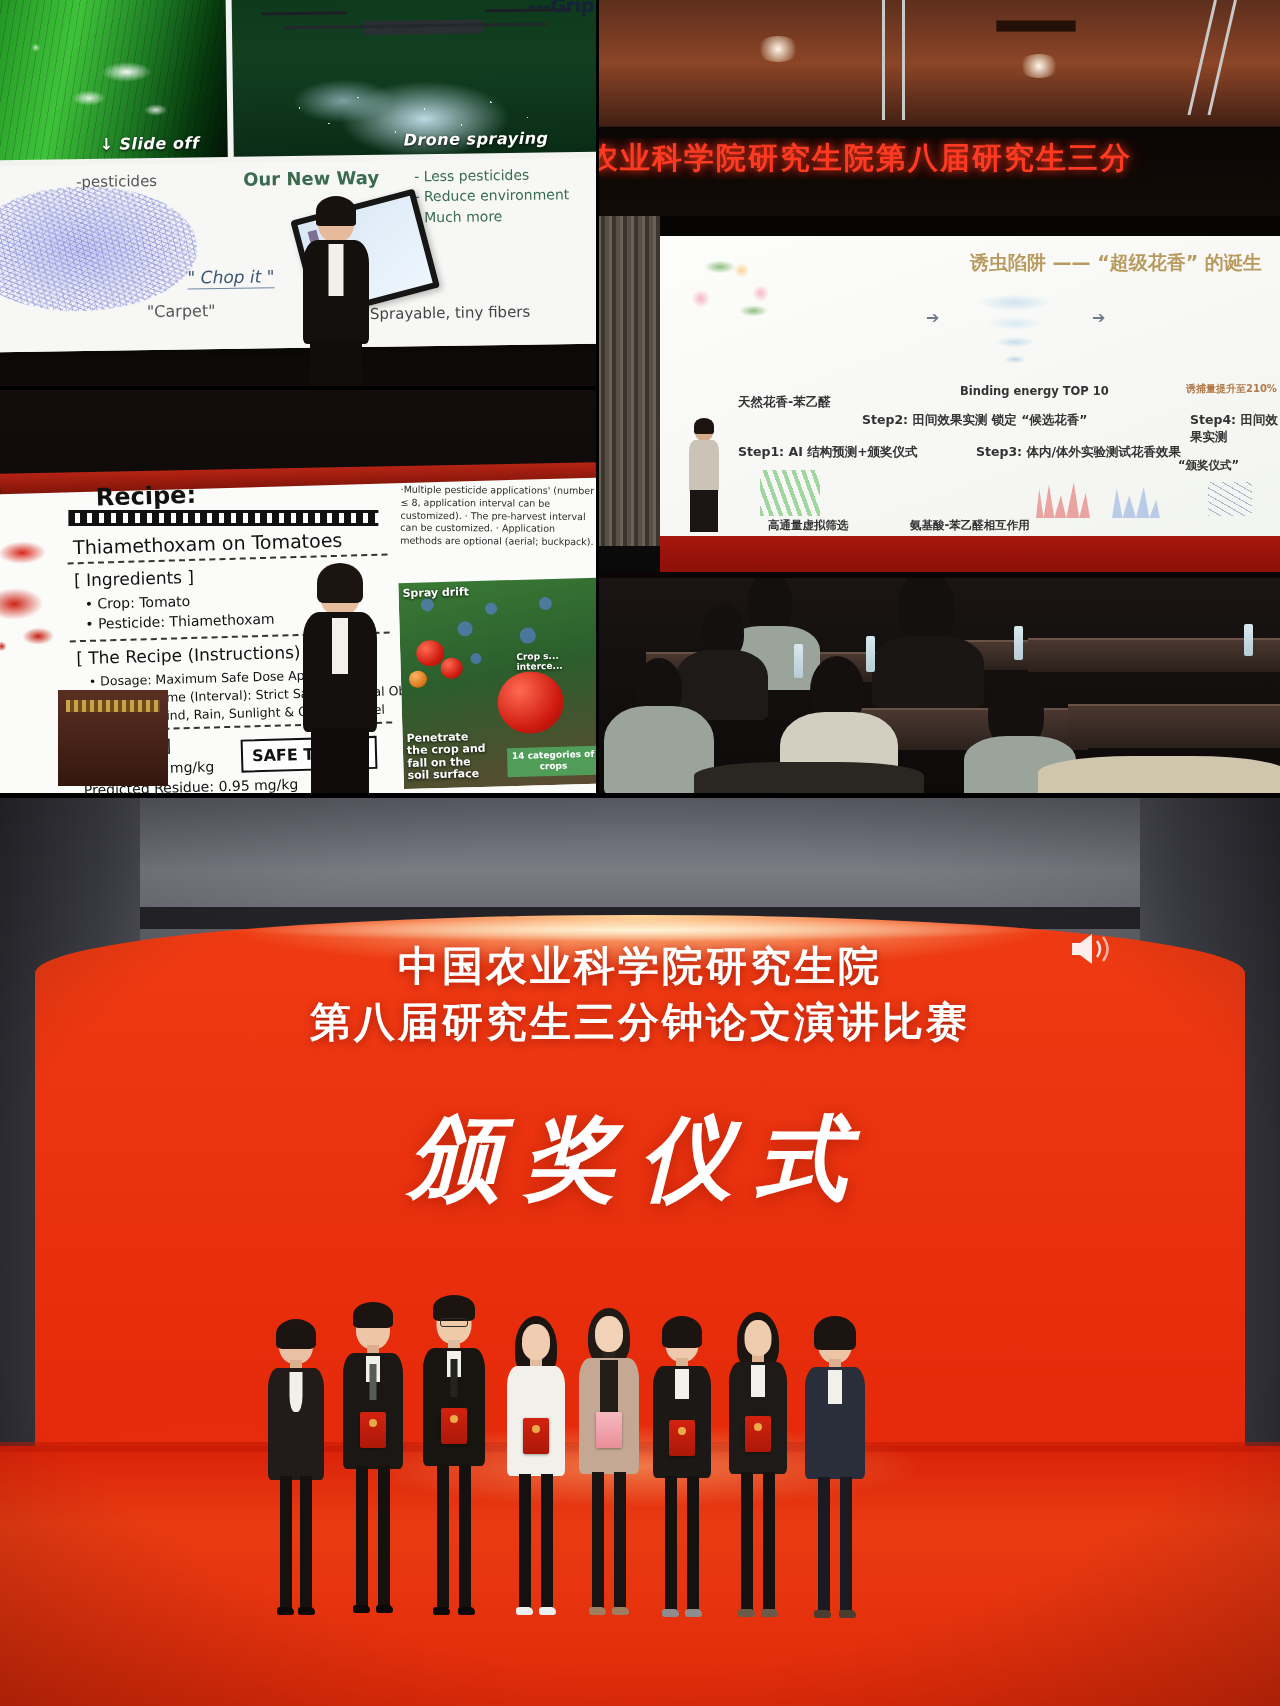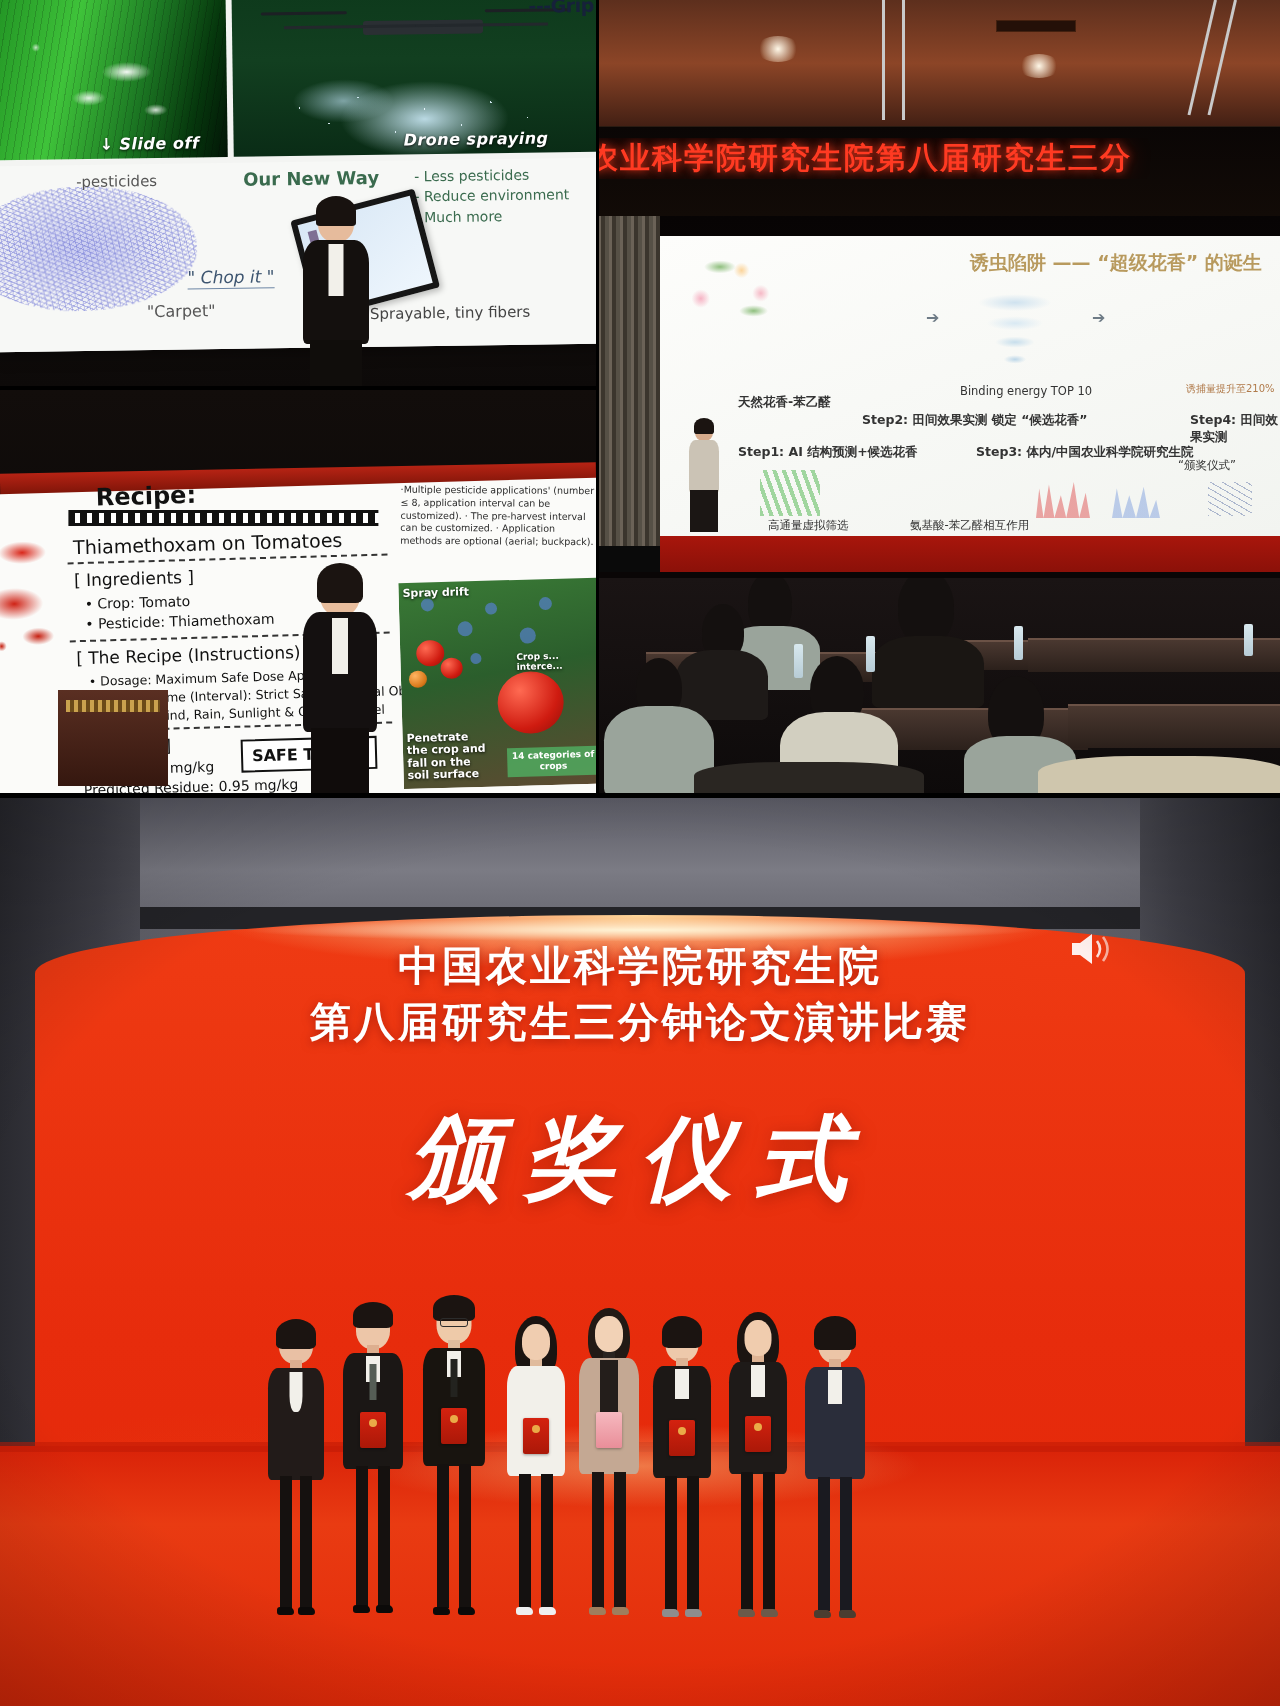--- a/index.html
+++ b/index.html
@@ -159,21 +159,21 @@
         radial-gradient(circle 12px at 74% 56%, #f6b9c6, transparent 71%),
         radial-gradient(ellipse 22px 9px at 40% 26%, #8fbf7e, transparent 72%),
         radial-gradient(ellipse 20px 8px at 68% 76%, #8fbf7e, transparent 72%); }
   .r-funnel { position:absolute; left:300px; top:58px; width:110px; height:86px;
       background:
         radial-gradient(ellipse 52px 12px at 50% 10%, #cfe2ef, transparent 70%),
         radial-gradient(ellipse 40px 10px at 50% 34%, #d9e9f3, transparent 70%),
         radial-gradient(ellipse 28px 8px at 50% 56%, #c7deec, transparent 70%),
         radial-gradient(ellipse 16px 6px at 50% 76%, #bcd6e8, transparent 70%); }
   .r-arrow { position:absolute; color:#6e7b86; font-size:16px; }
-  .r-lbl { position:absolute; font-family:"DejaVu Sans", sans-serif; color:#333; font-size:11.5px; }
+  .r-lbl { position:absolute; font-family:"DejaVu Sans", sans-serif; color:#333; font-size:11.5px;font-weight:bold; }
   .r-lbl.b { font-weight:bold; font-size:12.5px; }
   .r-stage { position:absolute; left:62px; top:536px; width:624px; height:54px;
       background:linear-gradient(#a8160c,#7d0e07); }
   .r-stagefront { position:absolute; left:0; top:572px; width:100%; height:18px; background:#0a0606; }
   .r-spk { position:absolute; left:84px; top:420px; width:44px; height:126px; }
   .r-audience { position:absolute; left:0; top:578px; width:100%; height:217px;
       background:linear-gradient(#1a1414,#0d0a0a); overflow:hidden; }
   .desk { position:absolute; background:linear-gradient(#4a3830,#2b201b); border-top:2px solid #6b5246; }
   .head-sil { position:absolute; border-radius:50% 50% 42% 42%; background:#14100f; }
   .torso-sil { position:absolute; border-radius:38% 38% 8% 8%; }
@@ -368,22 +368,22 @@
       <div class="r-flower"></div>
       <div class="r-slide-title">诱虫陷阱 —— “超级花香” 的诞生</div>
       <div class="r-arrow" style="left:266px;top:72px;">➔</div>
       <div class="r-funnel"></div>
       <div class="r-arrow" style="left:432px;top:72px;">➔</div>
       <div class="r-lbl" style="left:300px;top:148px;">Binding energy  TOP 10</div>
       <div class="r-lbl b" style="left:78px;top:158px;">天然花香-苯乙醛</div>
       <div class="r-lbl b" style="left:202px;top:176px;">Step2: 田间效果实测 锁定 “候选花香”</div>
       <div class="r-lbl b" style="left:530px;top:176px;">Step4: 田间效果实测</div>
       <div class="r-lbl" style="left:526px;top:146px;color:#b07a4a;font-size:10px;">诱捕量提升至210%</div>
-      <div class="r-lbl b" style="left:78px;top:208px;">Step1: AI 结构预测+候选花香</div>
-      <div class="r-lbl b" style="left:316px;top:208px;">Step3: 体内/中国农业科学院研究生院</div>
+      <div class="r-lbl b" style="left:78px;top:208px;">Step1: AI 结构预测+颁奖仪式</div>
+      <div class="r-lbl b" style="left:316px;top:208px;">Step3: 体内/体外实验测试花香效果</div>
       <div class="r-lbl" style="left:518px;top:222px;">“颁奖仪式”</div>
       <div class="r-lbl" style="left:108px;top:282px;">高通量虚拟筛选</div>
       <div class="r-lbl" style="left:250px;top:282px;">氨基酸-苯乙醛相互作用</div>
       <div style="position:absolute;left:100px;top:234px;width:60px;height:46px;background:
            repeating-linear-gradient(70deg,#7bc77a 0 4px,transparent 4px 9px);opacity:.7"></div>
       <div style="position:absolute;left:376px;top:240px;width:54px;height:42px;
            background:linear-gradient(#e06060 0 100%);opacity:.55;
            clip-path:polygon(0% 100%,6% 30%,14% 100%,24% 20%,34% 100%,46% 46%,56% 100%,70% 14%,80% 100%,92% 40%,100% 100%);"></div>
       <div style="position:absolute;left:452px;top:244px;width:48px;height:38px;
            background:linear-gradient(#8ba8e0 0 100%);opacity:.55;

